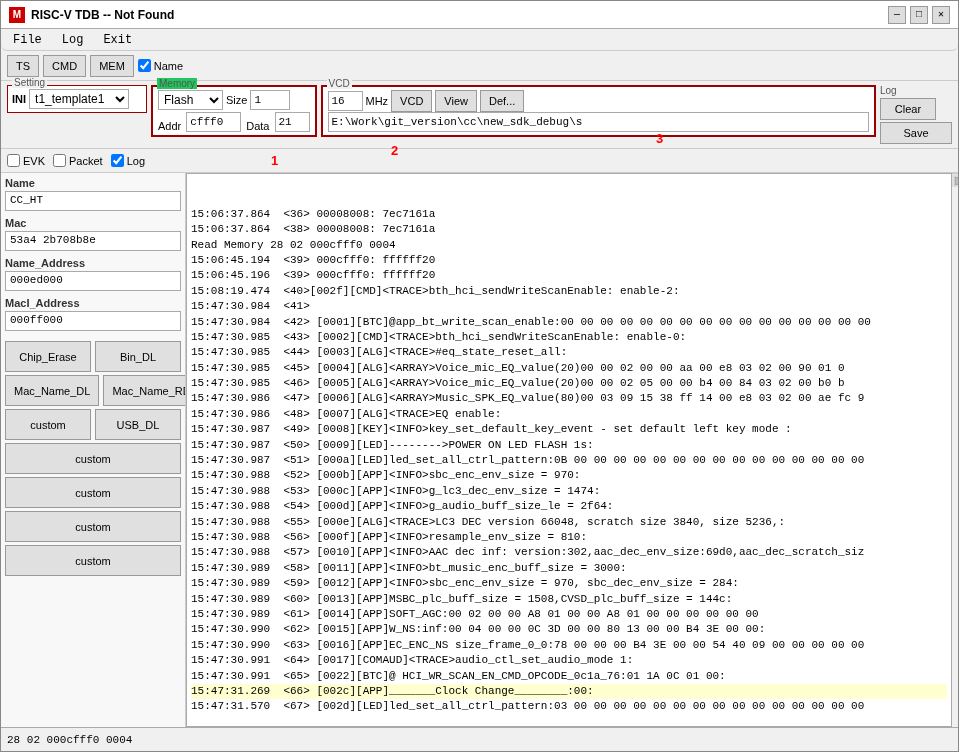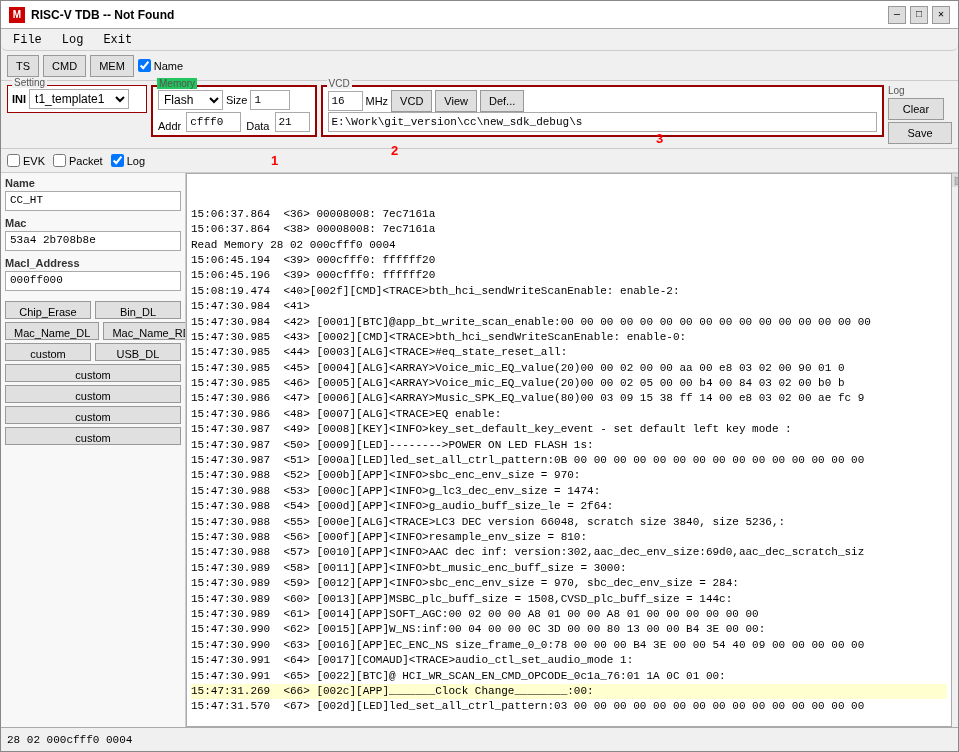--- a/index.html
+++ b/index.html
@@ -159,21 +159,21 @@
       min-height: 20px;
     }
 
     .action-btn {
       background: #e0e0e0;
       border: 1px solid #999;
       padding: 4px 8px;
       cursor: pointer;
       font-family: Arial, sans-serif;
       font-size: 11px;
-      height: 18px;
+      height: 31px;
     }
     .btn-row {
       display: flex;
       gap: 4px;
     }
     .btn-row .action-btn { flex: 1; }
 
     .log-output {
       flex: 1;
       background: #fff;
@@ -309,21 +309,21 @@
         <button class="toolbar-btn">Def...</button>
       </div>
       <div style="display:flex;align-items:center;gap:3px;">
         <input class="small-input" style="flex: 1 1 0%;" value="E:\Work\git_version\cc\new_sdk_debug\s">
       </div>
     </div>
 
     <div class="log-area" style="min-width:60px;">
       <span style="font-family:Arial;font-size:10px;color:#555;">Log</span>
       <button class="toolbar-btn" style="width:56px;">Clear</button>
-      <button class="toolbar-btn" style="width:64px;">Save</button>
+      <button class="toolbar-btn" style="width:72px;">Save</button>
     </div>
   </div>
 
   <div style="display:flex;align-items:center;padding:2px 6px;gap:8px;border-bottom:1px solid #ccc;background:#f0f0f0;min-height:24px;">
     <label class="cb-label">
       <input type="checkbox" style="">
       <span>EVK</span>
     </label>
     <label class="cb-label">
       <input type="checkbox" style="">
@@ -340,20 +340,24 @@
     <div class="left-panel">
       <div class="field-group">
         <div class="field-label">Name</div>
         <div class="field-value">CC_HT</div>
       </div>
       <div class="field-group">
         <div class="field-label">Mac</div>
         <div class="field-value">53a4 2b708b8e</div>
       </div>
       <div class="field-group">
+        <div class="field-label">Name_Address</div>
+        <div class="field-value">000ed000</div>
+      </div>
+      <div class="field-group">
         <div class="field-label">MacI_Address</div>
         <div class="field-value">000ff000</div>
       </div>
 
       <div style="display:flex;flex-direction:column;gap:3px;margin-top:4px;">
         <div class="btn-row">
           <button class="action-btn">Chip_Erase</button>
           <button class="action-btn">Bin_DL</button>
         </div>
         <div class="btn-row">

